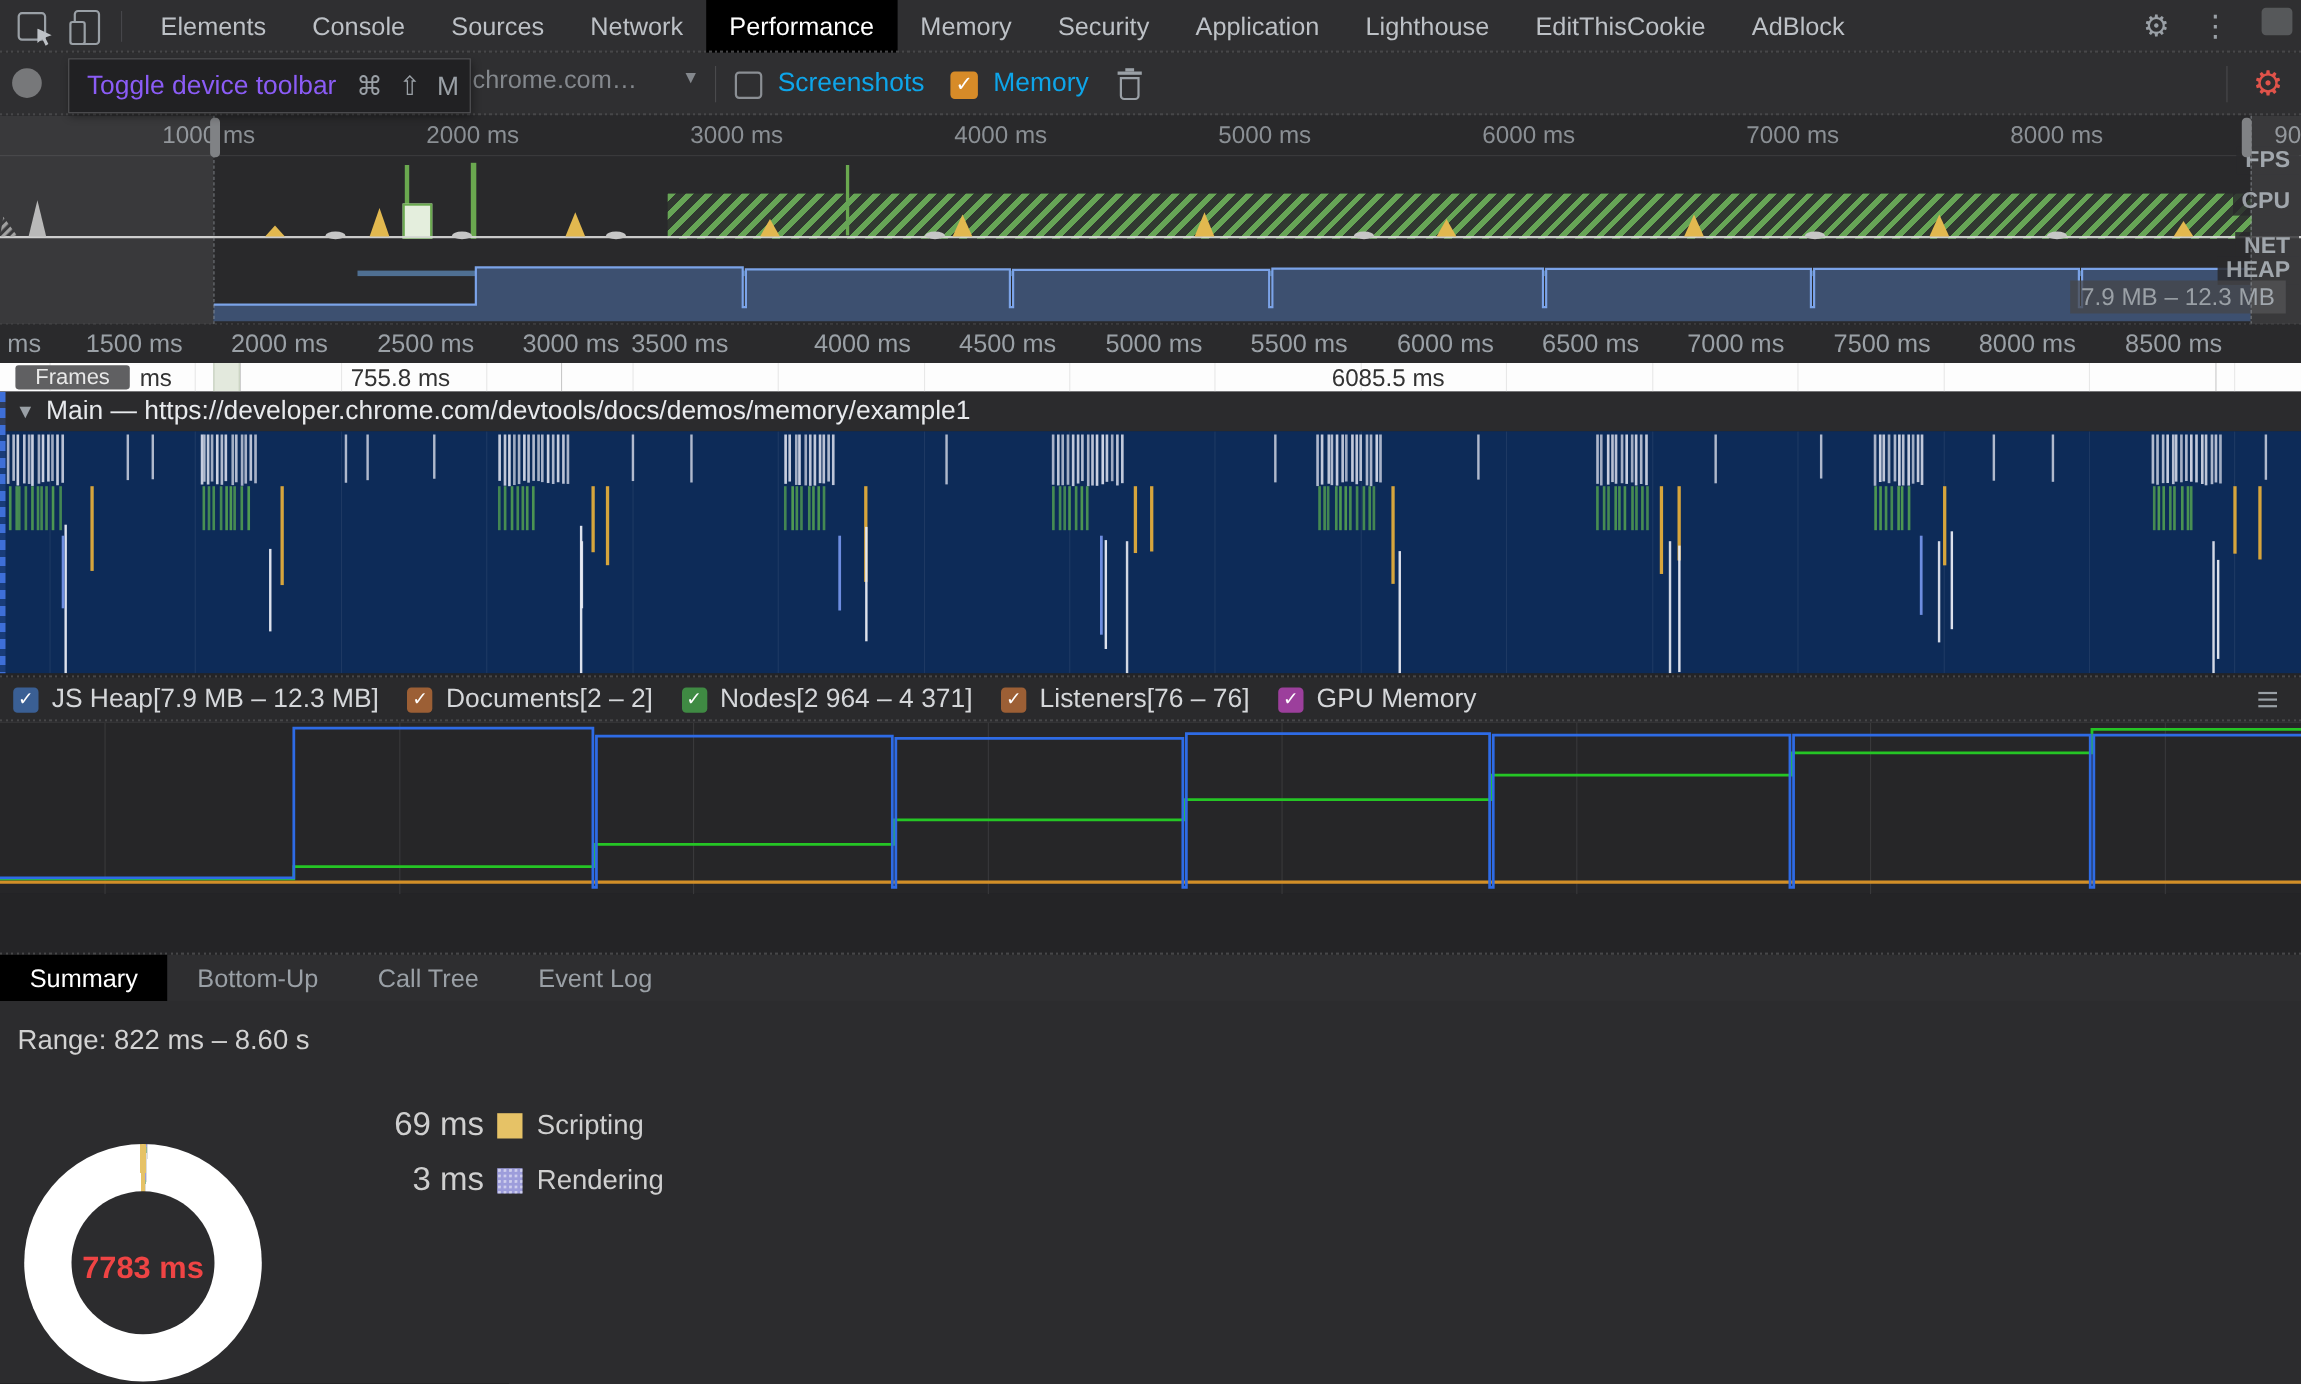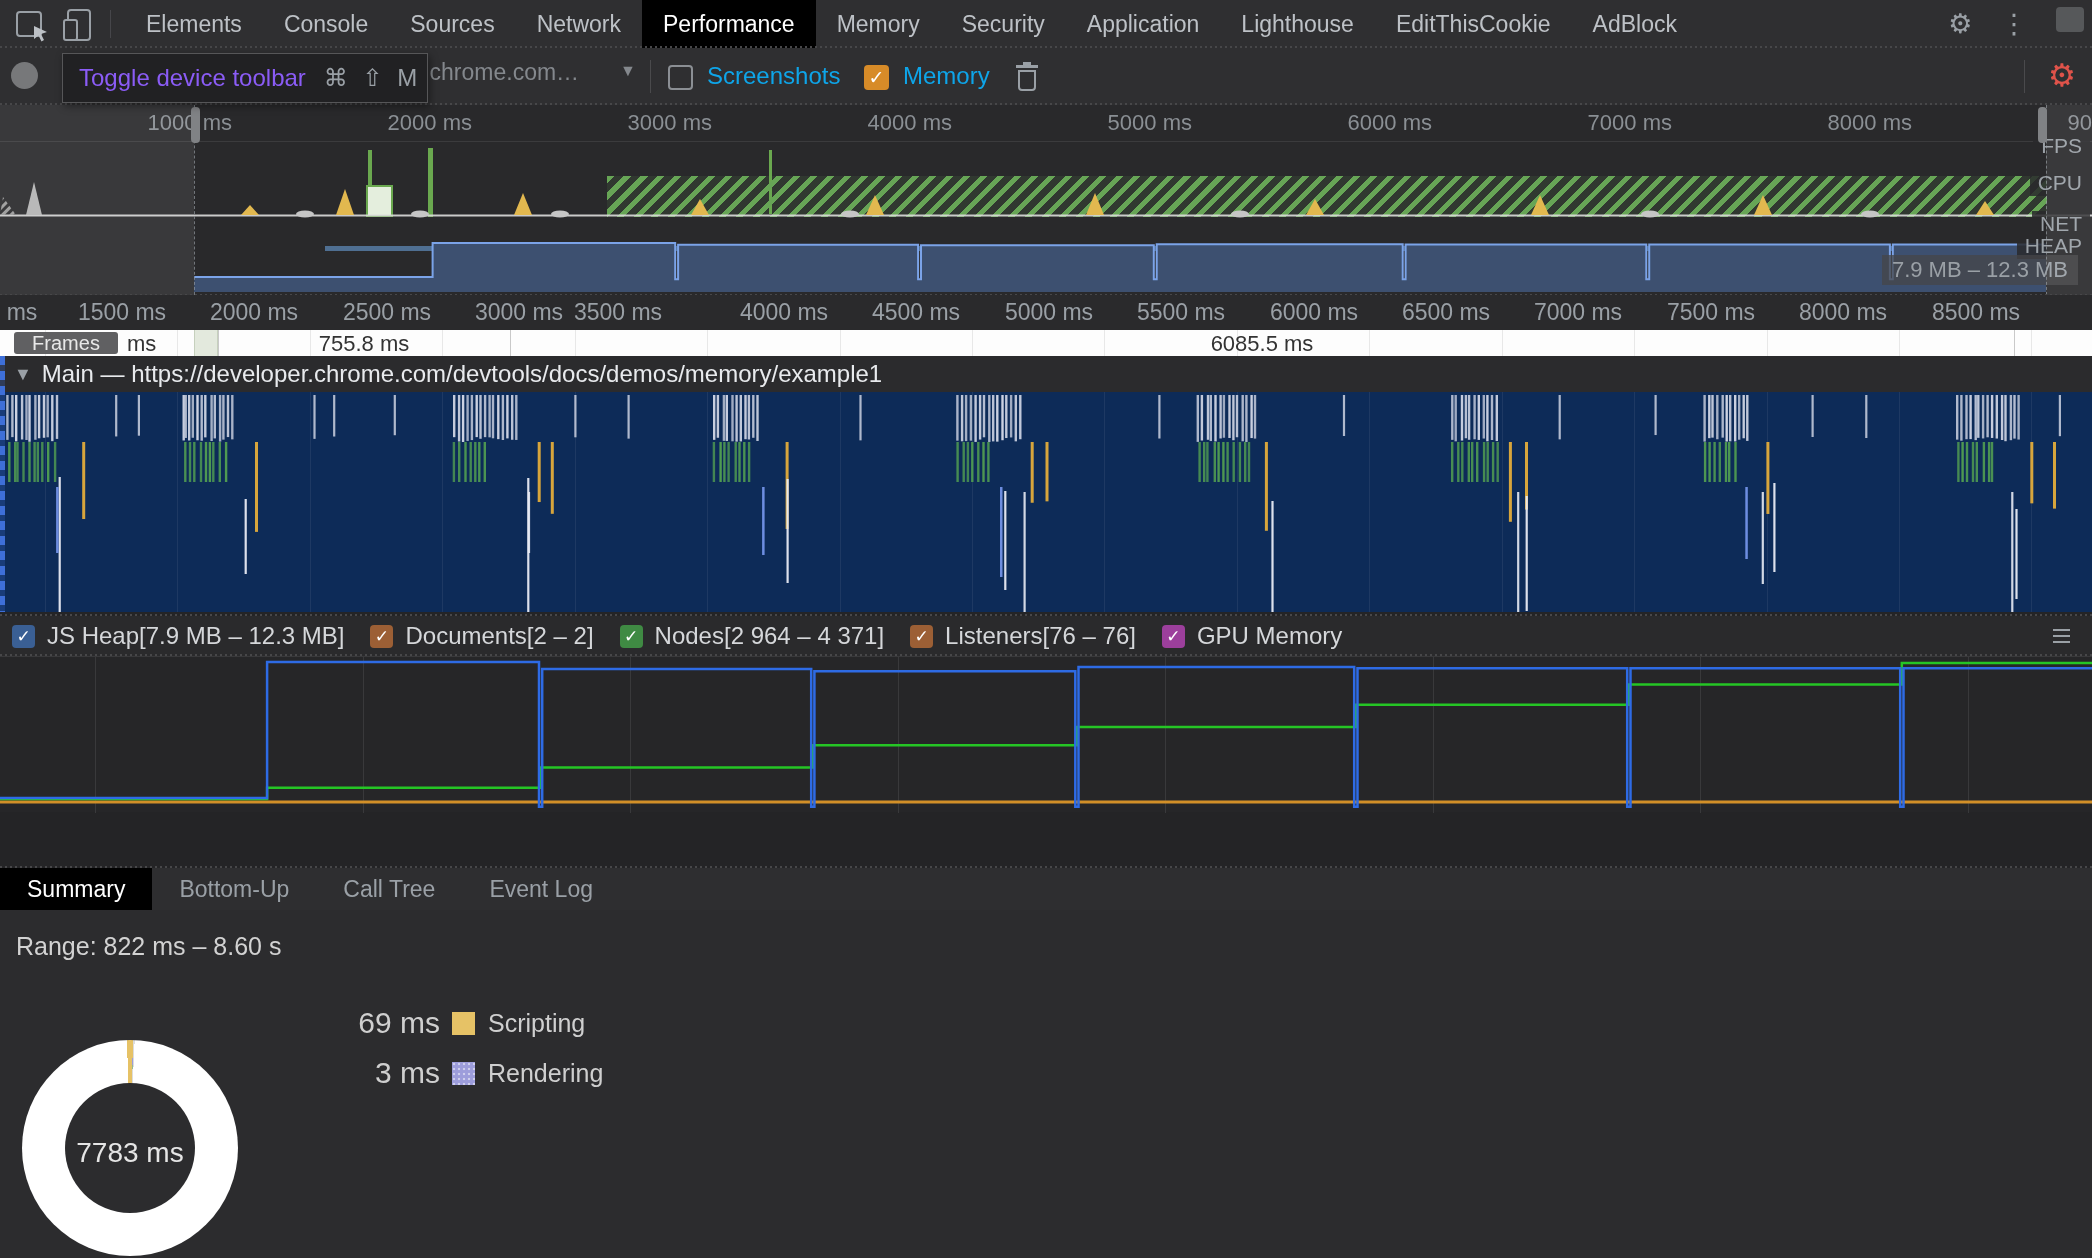--- a/index.html
+++ b/index.html
@@ -48,21 +48,21 @@
   
   #overview { position:absolute; left:0; top:105px; width:100%; height:190px; background:#29292b; overflow:hidden; }
   #ruler { position:absolute; left:0; top:0; width:100%; height:37px; border-bottom:1px solid #3b3b3d; }
   .ruler-label { position:absolute; top:5px; width:145px; text-align:right; font-size:22px; color:#8a8f94; }
   .ta-label { position:absolute; top:4px; width:140px; text-align:center; font-size:23px; color:#9aa0a6; }
   #fps-hatch { position:absolute; left:607px; top:71px; width:1440px; height:41px;
     background:repeating-linear-gradient(135deg,#67a556 0 5px,rgba(103,165,86,.12) 5px 12px); }
   .fps-bar { position:absolute; background:#6aa84f; }
   .fps-box { position:absolute; background:#e4eedd; border:2px solid #6aa84f; }
   #net-bar { position:absolute; left:325px; top:141px; width:1693px; height:5px; background:#4f6f92; }
-  .side-chip { position:absolute; right:2px; text-align:right; font-weight:normal; font-size:21px; color:#9aa0a6;
+  .side-chip { position:absolute; right:2px; text-align:right; font-weight:bold; font-size:21px; color:#9aa0a6;
     background:rgba(41,41,43,.85); padding:1px 8px; }
   #heap-range-chip { position:absolute; right:14px; top:150px; font-size:22px; color:#9aa0a6;
     background:rgba(70,70,72,.75); padding:2px 10px; }
   .dim { position:absolute; top:0; height:190px; background:rgba(255,255,255,.08); pointer-events:none; }
   .sel-edge { position:absolute; top:0; height:190px; width:0; border-left:1px dashed rgba(154,160,166,.65); }
   .drag-handle { position:absolute; top:2px; width:9px; height:36px; background:#808285; border-radius:4px; cursor:ew-resize; z-index:5; }
 
   
   #timeaxis { position:absolute; left:0; top:295px; width:100%; height:35px; background:#2a2a2c; }
   #axis-corner { position:absolute; left:2056px; top:7px; width:28px; height:25px; background:#56585a; border-radius:4px; }
@@ -99,21 +99,21 @@
 
   
   #bottom-tabs { position:absolute; left:0; top:868px; width:100%; height:42px; background:#2e2e30; display:flex; }
   .btab { height:42px; display:flex; align-items:center; padding:0 27px; font-size:23px; color:#9aa0a6; cursor:pointer; }
   .btab.active { background:#000; color:#fff; }
   #summary-body { position:absolute; left:0; top:910px; width:100%; height:348px; background:#2c2c2e; }
   #range-label { position:absolute; left:16px; top:22px; font-size:25px; color:#d2d2d2; }
   #donut { position:absolute; left:22px; top:130px; width:216px; height:216px; border-radius:50%; }
   #donut-hole { position:absolute; left:43px; top:43px; width:130px; height:130px; border-radius:50%; background:#2c2c2e;
     display:flex; align-items:center; justify-content:center; }
-  #donut-total { font-size:28px; font-weight:normal; color:#e5e5e5;margin-top:10px; }
+  #donut-total { font-size:28px; font-weight:bold; color:#ef4444;margin-top:10px; }
   #pie-legend { position:absolute; left:330px; top:88px; }
   .pl-row { display:flex; align-items:center; height:50px; }
   .pl-value { width:110px; text-align:right; font-size:30px; color:#cfcfcf; }
   .pl-swatch { width:23px; height:23px; margin-left:12px; margin-right:13px; }
   .pl-swatch.dots { background-image:radial-gradient(circle at 2px 2px, rgba(255,255,255,.5) 1.2px, transparent 1.6px); background-size:5px 5px; }
   .pl-label { font-size:25px; color:#cfcfcf; }
 </style>
 </head>
 <body>
 

